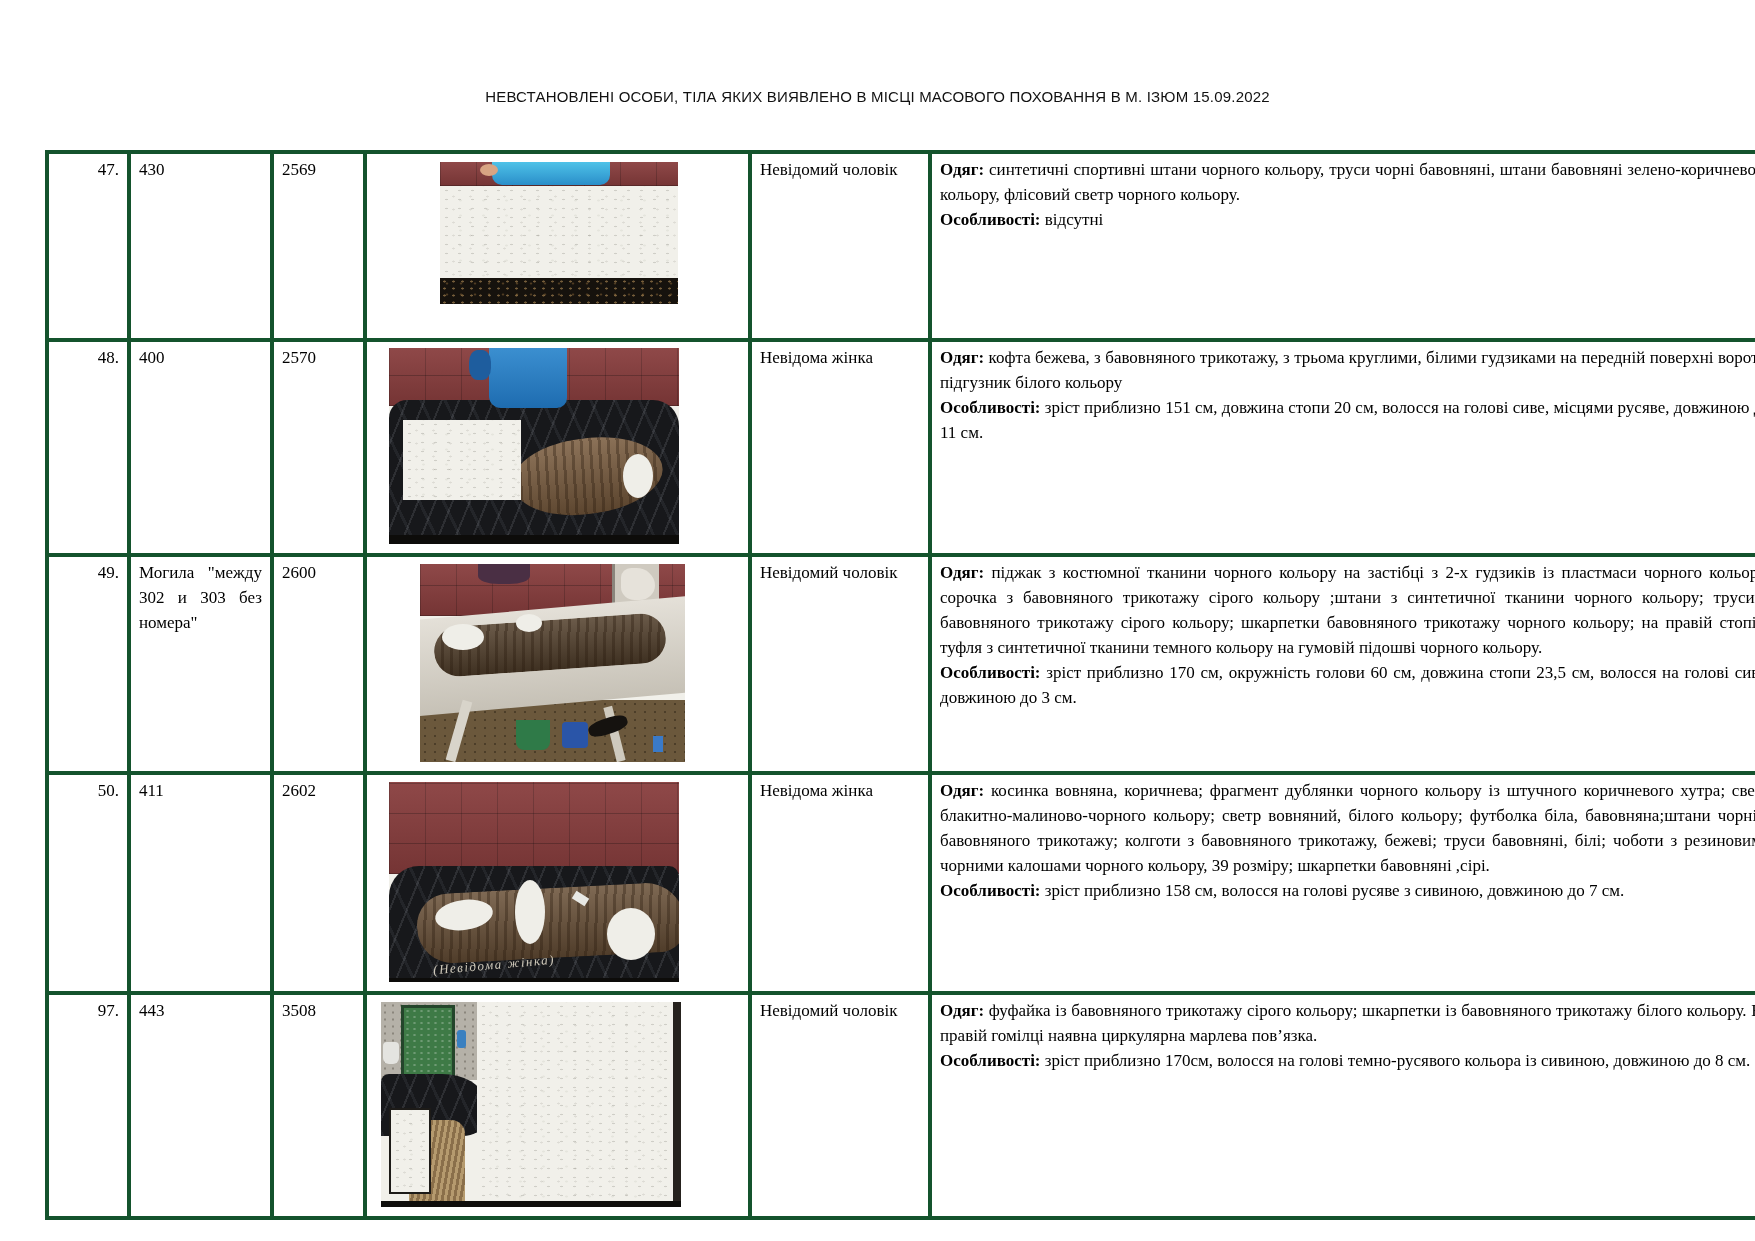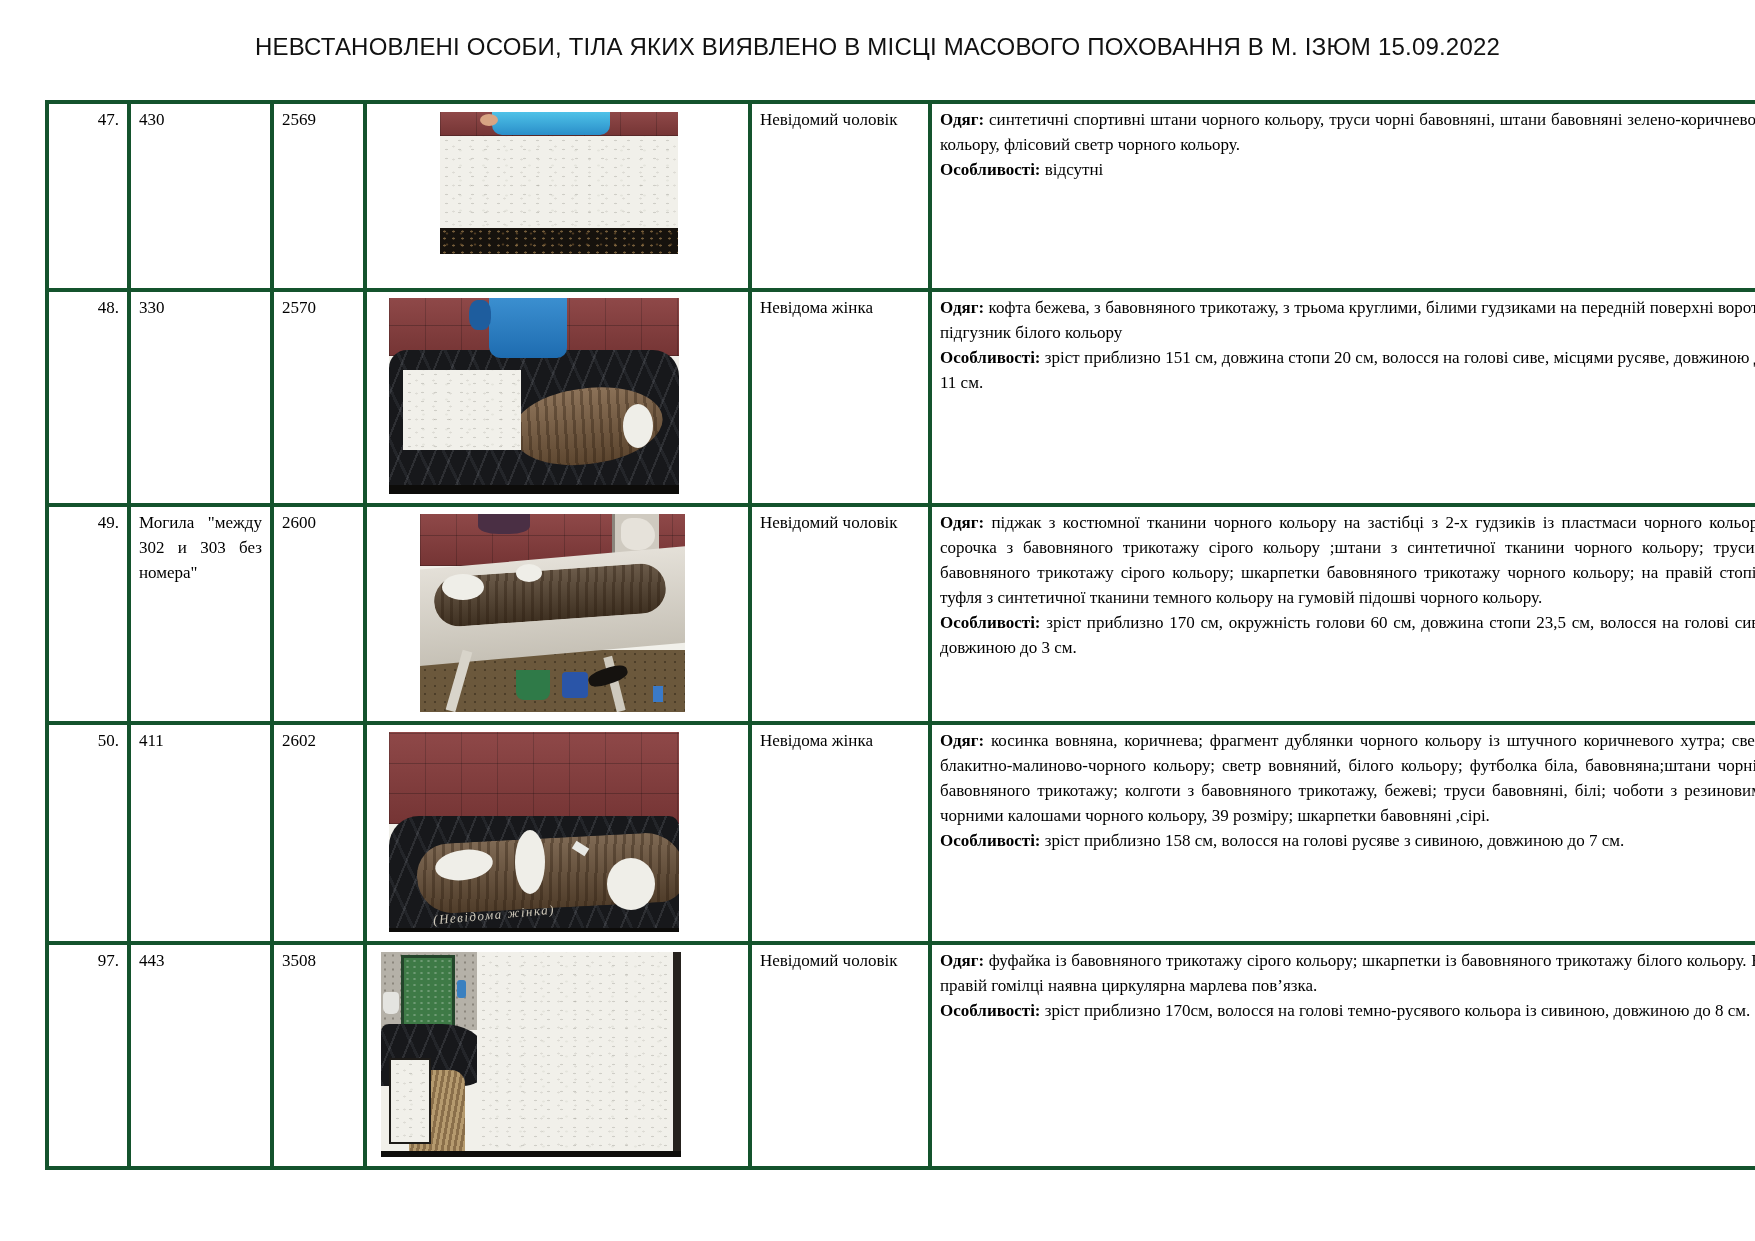--- a/index.html
+++ b/index.html
@@ -3,24 +3,24 @@
 <meta charset="utf-8">
 <style>
   html,body{margin:0;padding:0;background:#ffffff;}
   body{
     width:1755px;min-height:1241px;
     font-family:"Liberation Serif", serif;
     color:#000;
     position:relative;
   }
   .page-title{
-    padding-top:34px;
+    padding-top:84px;
     text-align:center;
     font-family:"Liberation Sans", sans-serif;
-    font-size:24px;
+    font-size:15px;
     line-height:26px;
     letter-spacing:.2px;
     color:#111;
   }
   table.persons{
     border-collapse:collapse;
     table-layout:fixed;
     width:1614px;
     margin:40px 0 0 45px;
   }
@@ -124,21 +124,21 @@
     </td>
     <td class="c-person">Невідомий чоловік</td>
     <td class="c-details">
       <p class="para"><b>Одяг:</b> <span>синтетичні спортивні штани чорного кольору, труси чорні бавовняні, штани бавовняні зелено-коричневого кольору, флісовий светр чорного кольору.</span></p>
       <p class="para gap"><b>Особливості:</b> <span>відсутні</span></p>
     </td>
   </tr>
 
   <tr style="height:201px;">
     <td class="c-num">48.</td>
-    <td class="c-grave">330</td>
+    <td class="c-grave">400</td>
     <td class="c-code">2570</td>
     <td class="c-photo">
       <div class="photo photo-48">
         <div class="abs tiles" style="left:0;top:0;right:0;height:58px;"></div>
         <div class="abs plastic" style="left:0;top:52px;right:0;bottom:0;border-radius:18px 26px 0 0;"></div>
         <div class="abs" style="left:100px;top:0;width:78px;height:60px;background:linear-gradient(180deg,#3b8fd0,#1e6cb0);border-radius:0 0 10px 12px;"></div>
         <div class="abs" style="left:80px;top:2px;width:22px;height:30px;background:#1e5d9e;border-radius:40%;"></div>
         <div class="abs bodytex" style="right:16px;top:90px;width:150px;height:76px;border-radius:46% 54% 48% 52%;transform:rotate(-9deg);"></div>
         <div class="abs speckle" style="left:14px;top:72px;width:118px;height:80px;"></div>
         <div class="abs oval" style="right:26px;top:106px;width:30px;height:44px;"></div>

